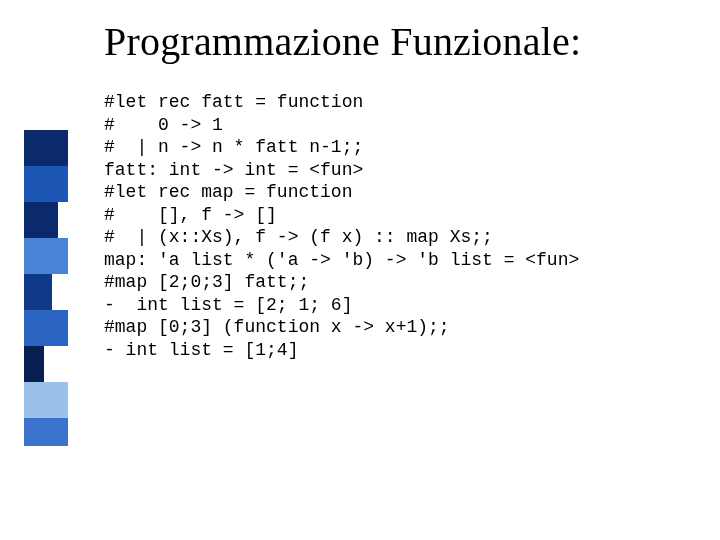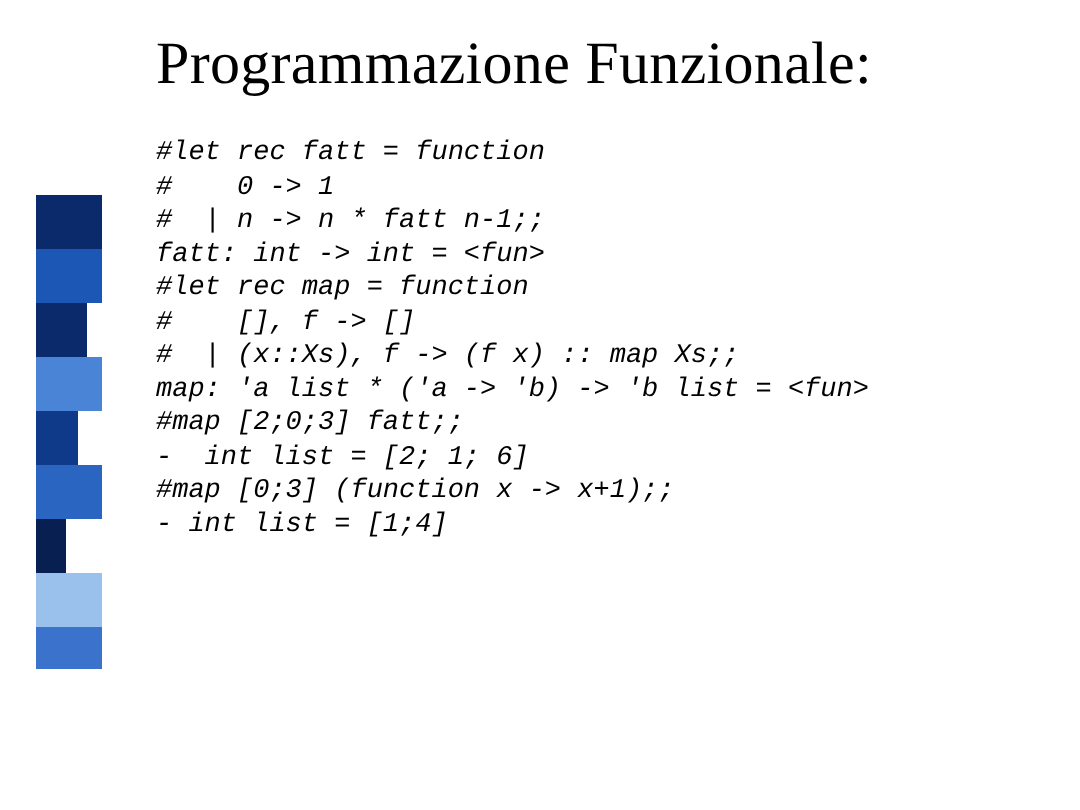--- a/index.html
+++ b/index.html
@@ -41,21 +41,20 @@
     font-weight: 400;
     margin: 0 0 28px 0;
     letter-spacing: 0.2px;
   }
   .code {
     font-family: "Courier New", Courier, monospace;
     font-size: 18px;
     line-height: 1.25;
     white-space: pre;
     color: #000000;
-    font-style: italic;
   }
 </style>
 </head>
 <body>
 
 <div class="slide">
 
   <div class="sidebar" id="sidebar">
       <div class="block" style="top: 130px; left: 24px; width: 44px; height: 36px; background: rgb(10, 42, 107);"></div>
       <div class="block" style="top: 166px; left: 24px; width: 44px; height: 36px; background: rgb(29, 87, 181);"></div>

